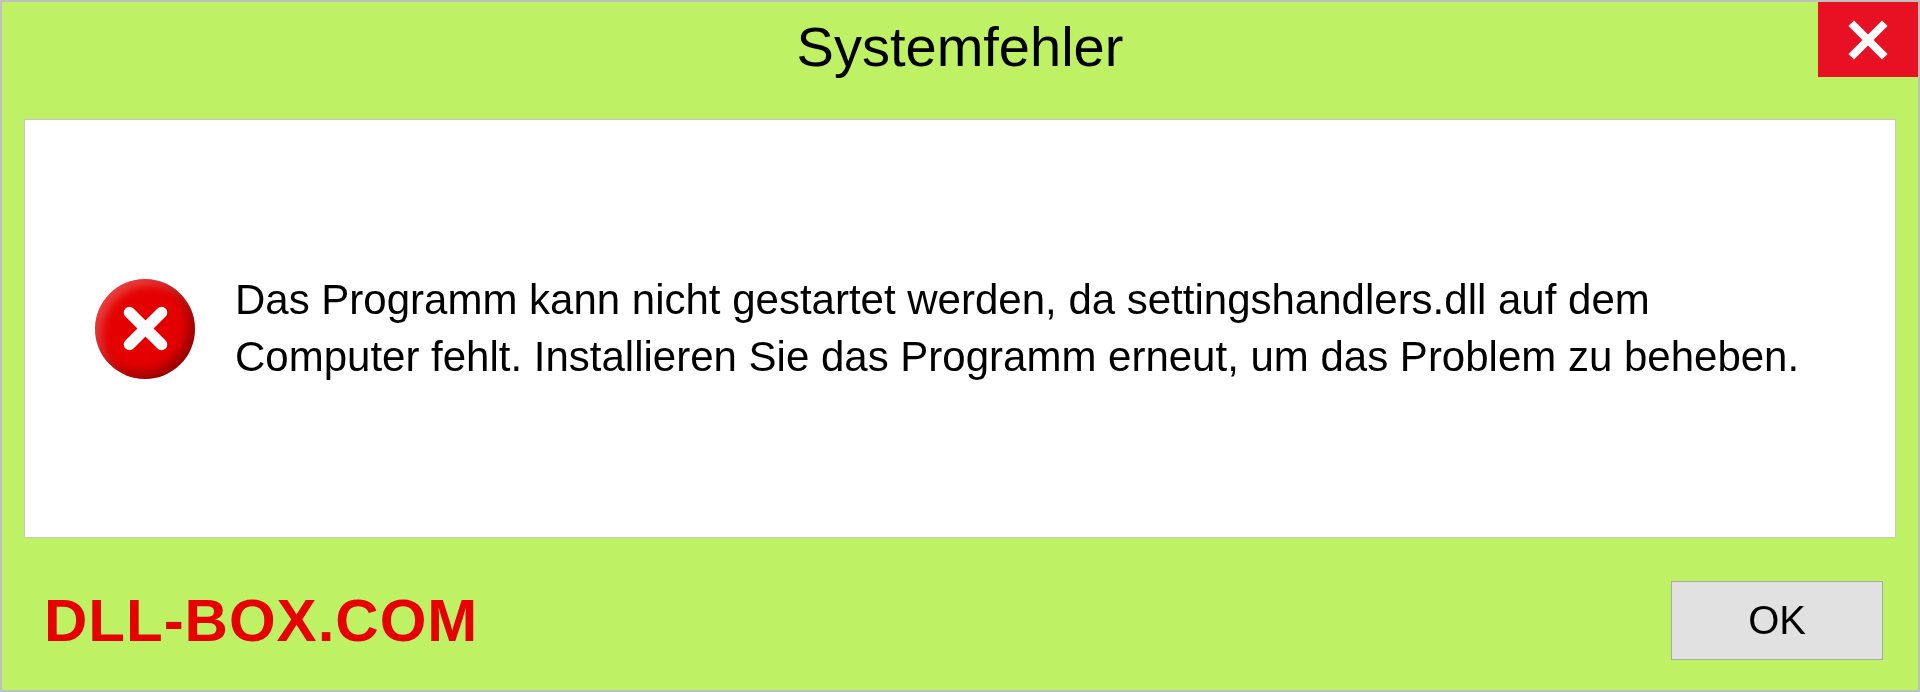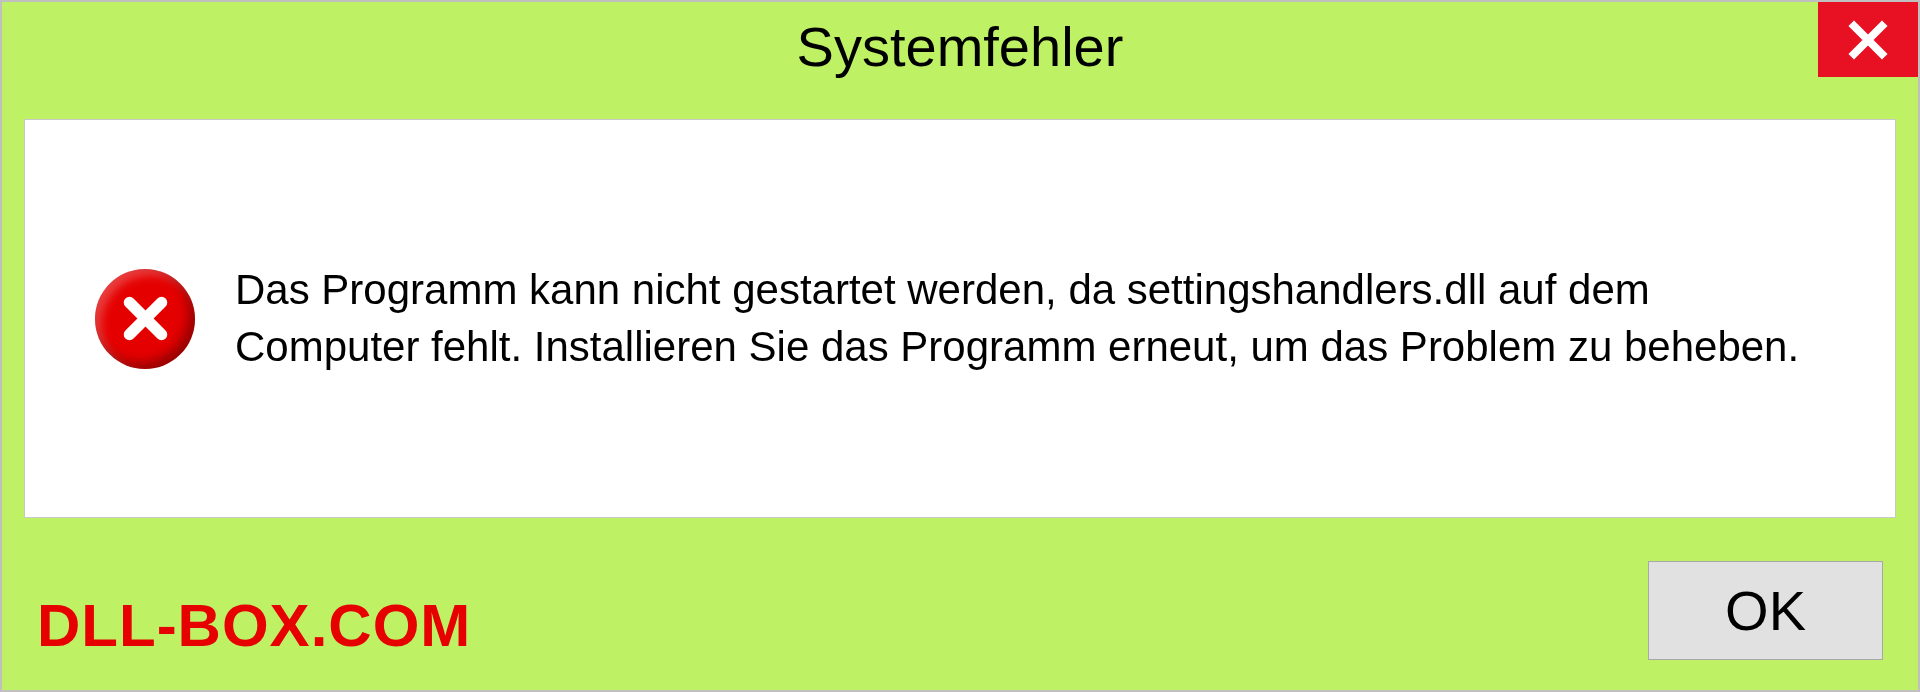--- a/index.html
+++ b/index.html
@@ -83,35 +83,36 @@
     }
     .message-text {
       font-size: 42px;
       line-height: 1.35;
       color: #000;
       padding-right: 40px;
     }
     .bottom-bar {
       display: flex;
       justify-content: space-between;
-      align-items: flex-end;
+      align-items: center;
       padding: 15px 35px 30px 35px;
+      margin-left: 7px;
     }
     .watermark-text {
       font-size: 60px;
       font-weight: 800;
       color: #e60000;
       letter-spacing: 1px;
       font-family: Arial, sans-serif;
     }
     .ok-button {
       background: #e1e1e1;
       border: 1px solid #a8a8a8;
       padding: 16px 76px;
-      font-size: 56px;
+      font-size: 40px;
       color: #000;
       cursor: pointer;
       font-family: inherit;
     }
   </style>
 </head>
 <body>
 
 <div class="dialog">
   <div class="title-bar">

